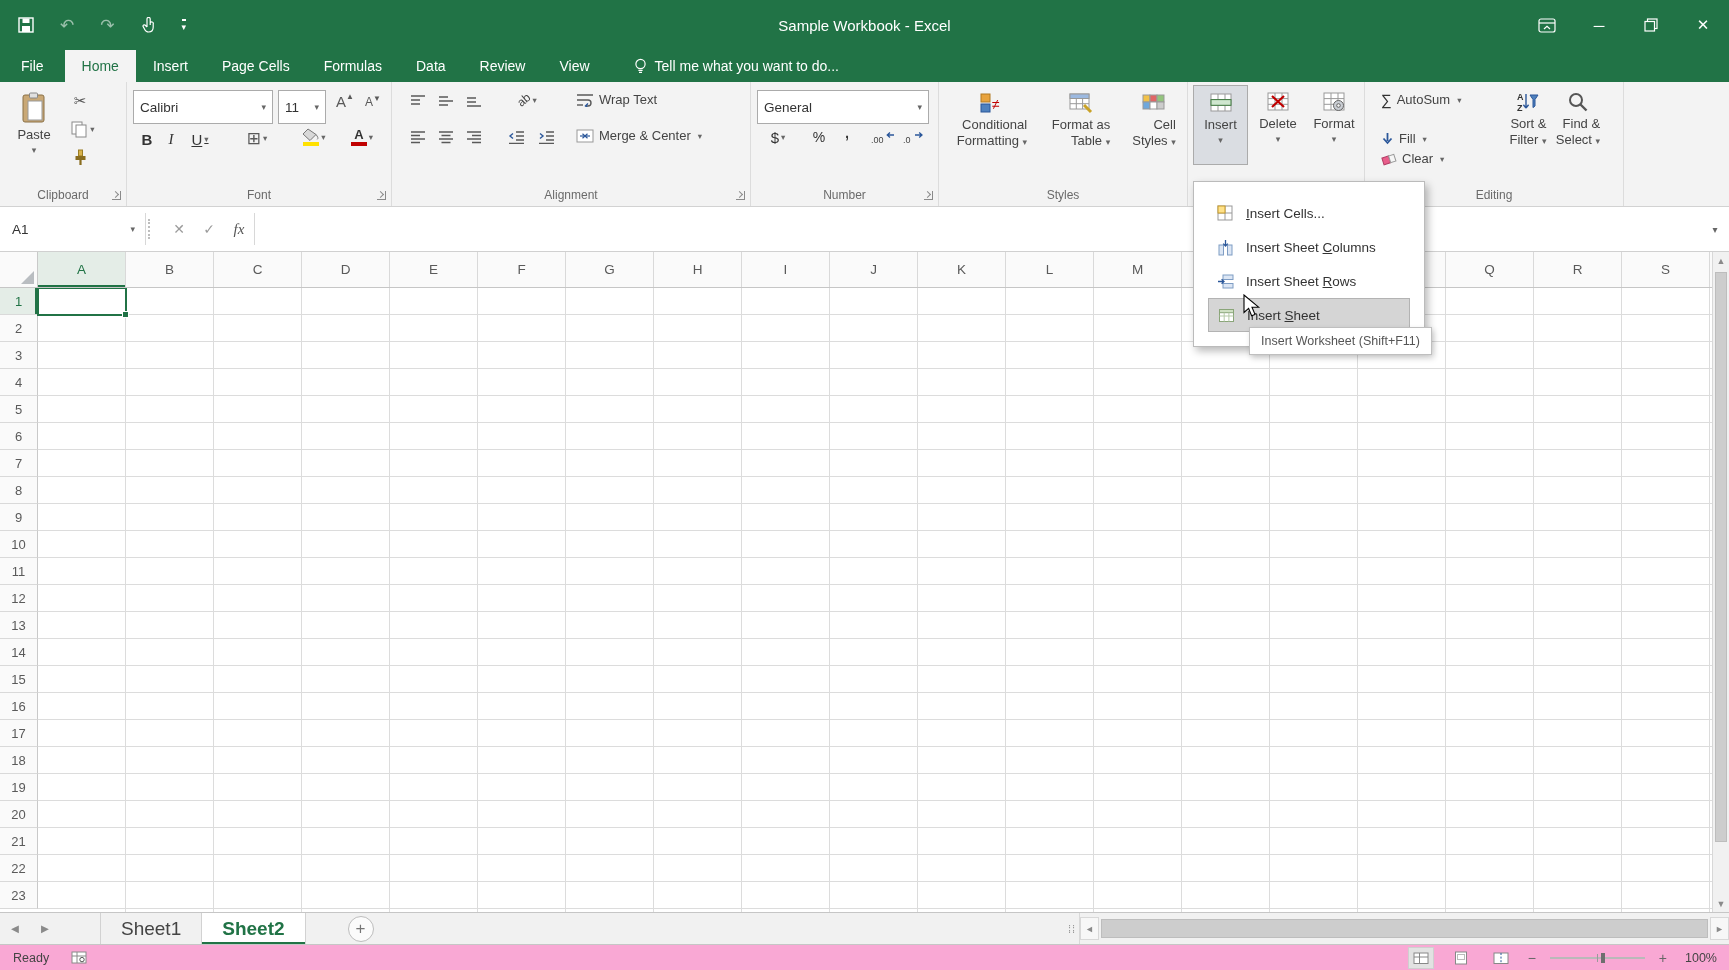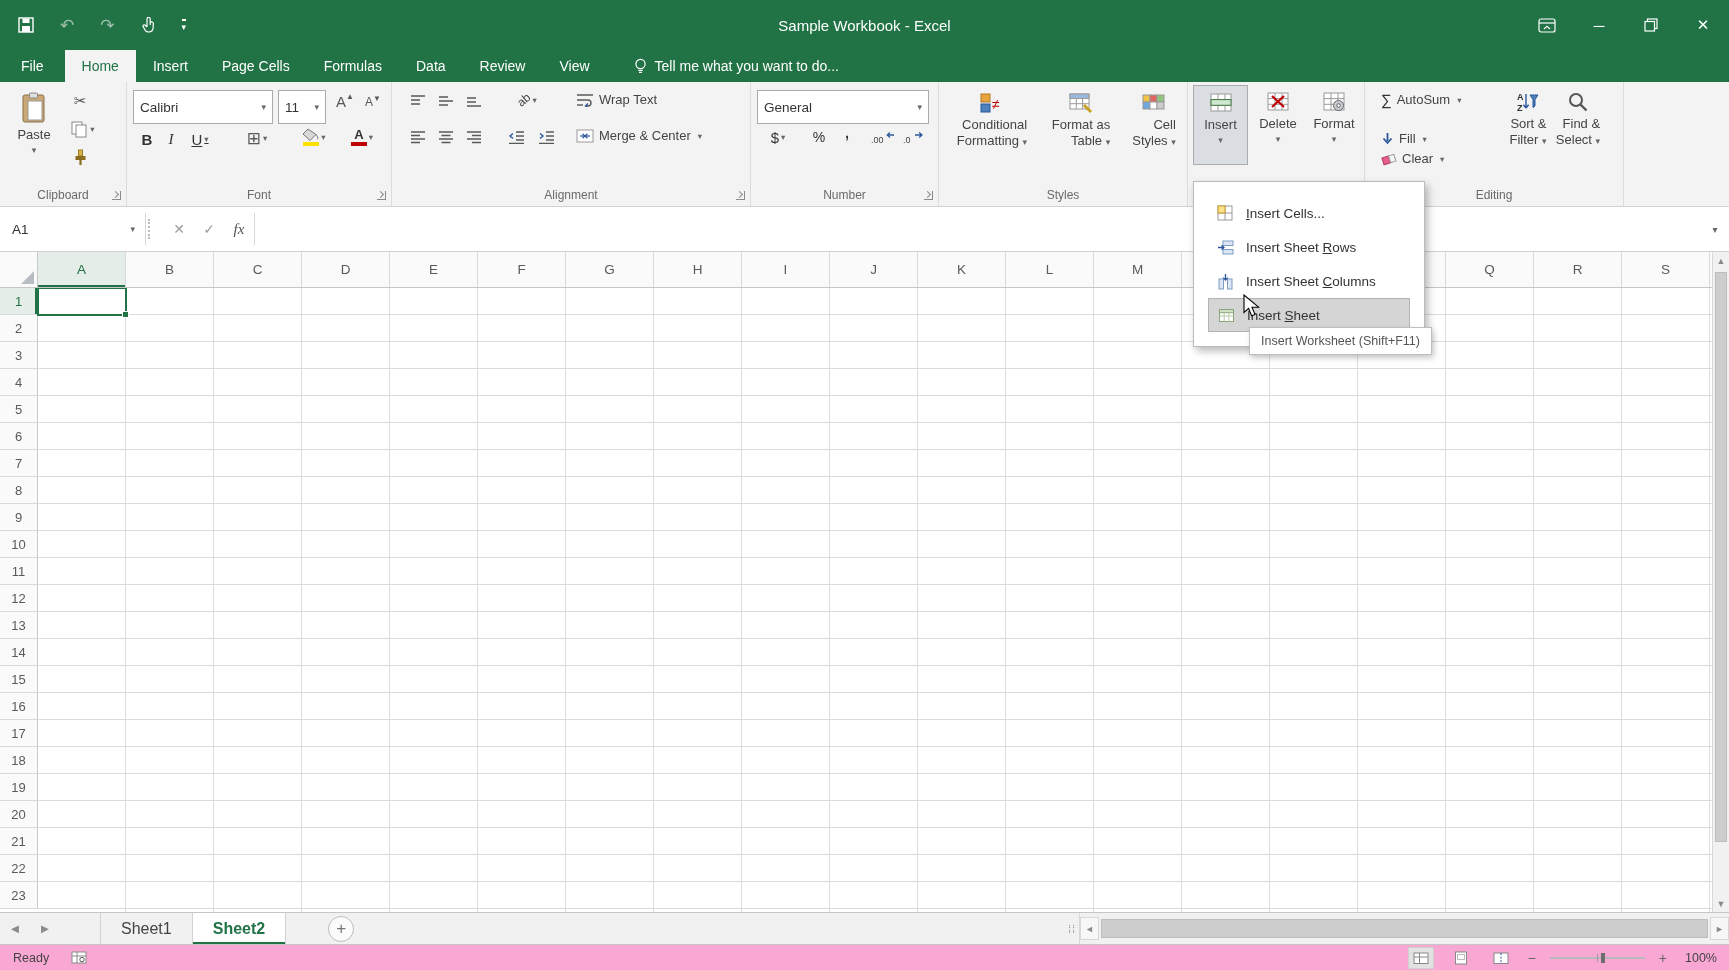--- a/index.html
+++ b/index.html
@@ -71,21 +71,21 @@
 #vthumb{position:absolute;left:2px;right:2px;top:20px;height:570px;background:#cdcdcd;border:1px solid #bdbdbd}
 
 #insert-menu{position:absolute;left:1193px;top:181px;width:232px;background:#fff;border:1px solid #bbb;box-shadow:3px 4px 8px rgba(0,0,0,.28);z-index:50;padding:14px}
 .menu-item{height:34px;display:flex;align-items:center;gap:10px;padding:0 8px 0 6px;font-size:13.5px;color:#333;white-space:nowrap}
 .menu-item.hl{background:#d5d5d5;border:1px solid #b3b3b3;height:34px}
 .mi-icon{width:22px;display:flex;align-items:center;justify-content:center}
 #tooltip{position:absolute;left:1249px;top:327px;background:#fff;border:1px solid #bfbfbf;box-shadow:2px 3px 6px rgba(0,0,0,.2);padding:6px 11px;font-size:12.5px;color:#555;z-index:55;white-space:nowrap}
 
 #sheettabs{position:absolute;top:912px;left:0;width:100%;height:32px;background:#f1f1f1;border-top:1px solid #c6c6c6;display:flex;align-items:stretch}
 .snav{width:30px;display:flex;align-items:center;justify-content:center;color:#8a8a8a;font-size:13px}
-.stab{padding:0 20px;display:flex;align-items:center;color:#444;font-size:16px;border-right:1px solid #d2d2d2}
+.stab{padding:0 20px;display:flex;align-items:center;color:#444;font-size:19px;border-right:1px solid #d2d2d2}
 .stab:first-of-type{border-left:1px solid #d2d2d2}
 .stab.active{background:#fff;color:#217346;font-weight:bold;box-shadow:inset 0 -2px 0 #217346}
 #newsheet{width:26px;height:26px;margin:3px 0 0 42px;border-radius:50%;display:flex;align-items:center;justify-content:center;color:#757575;font-size:17px;border:1px solid #bdbdbd;background:#fbfbfb}
 #tabsplit{margin-left:auto;width:14px;display:flex;align-items:center;justify-content:center;color:#9a9a9a;font-size:11px;letter-spacing:1px}
 #hscroll{width:650px;display:flex;align-items:stretch;background:#f1f1f1;border-left:1px solid #d8d8d8}
 .harrow{width:19px;display:flex;align-items:center;justify-content:center;color:#8a8a8a;font-size:9px;border:1px solid #d8d8d8;background:#f7f7f7;margin:4px 0}
 #hthumb{flex:1;margin:6px 2px;background:#cdcdcd;border:1px solid #bdbdbd}
 
 #statusbar{position:absolute;top:944px;left:0;width:100%;height:26px;background:#f9a8d4;border-top:1px solid #c6c6c6;display:flex;align-items:center;font-size:12.5px;color:#444}
 #status-left{display:flex;align-items:center;gap:22px;padding-left:13px}
@@ -571,36 +571,36 @@
             <rect x="1" y="1" width="14" height="14" fill="#fff" stroke="#999"></rect>
             <path d="M1 8h14M8 1v14" stroke="#999"></path>
             <rect x="1" y="1" width="7" height="7" fill="#ffe28a" stroke="#c89b2a"></rect>
           </svg>
         </span>
         <span class="mi-label"><span style="text-decoration: underline;">I</span><span>nsert Cells...</span></span>
       </div>
       <div class="menu-item">
         <span class="mi-icon">
           <svg width="17" height="17" viewBox="0 0 17 17">
+            <rect x="2" y="6" width="4.5" height="10" fill="#dce6f4" stroke="#7f9dc4"></rect>
+            <rect x="10.5" y="6" width="4.5" height="10" fill="#dce6f4" stroke="#7f9dc4"></rect>
+            <path d="M8.5 1v6M6.2 4.6L8.5 7l2.3-2.4" fill="none" stroke="#2b579a" stroke-width="1.3"></path>
+          </svg>
+        </span>
+        <span class="mi-label"><span>Insert Sheet </span><span style="text-decoration: underline;">C</span><span>olumns</span></span>
+      </div>
+      <div class="menu-item">
+        <span class="mi-icon">
+          <svg width="17" height="17" viewBox="0 0 17 17">
             <rect x="6" y="2" width="10" height="4.5" fill="#dce6f4" stroke="#7f9dc4"></rect>
             <rect x="6" y="10.5" width="10" height="4.5" fill="#dce6f4" stroke="#7f9dc4"></rect>
             <path d="M1 8.5h6M4.6 6.2L7 8.5l-2.4 2.3" fill="none" stroke="#2b579a" stroke-width="1.3"></path>
           </svg>
         </span>
         <span class="mi-label"><span>Insert Sheet </span><span style="text-decoration: underline;">R</span><span>ows</span></span>
-      </div>
-      <div class="menu-item">
-        <span class="mi-icon">
-          <svg width="17" height="17" viewBox="0 0 17 17">
-            <rect x="2" y="6" width="4.5" height="10" fill="#dce6f4" stroke="#7f9dc4"></rect>
-            <rect x="10.5" y="6" width="4.5" height="10" fill="#dce6f4" stroke="#7f9dc4"></rect>
-            <path d="M8.5 1v6M6.2 4.6L8.5 7l2.3-2.4" fill="none" stroke="#2b579a" stroke-width="1.3"></path>
-          </svg>
-        </span>
-        <span class="mi-label"><span>Insert Sheet </span><span style="text-decoration: underline;">C</span><span>olumns</span></span>
       </div>
       <div class="menu-item hl">
         <span class="mi-icon">
           <svg width="17" height="17" viewBox="0 0 17 17">
             <rect x="1.5" y="2.5" width="14" height="12" fill="#fff" stroke="#8aa579"></rect>
             <rect x="1.5" y="2.5" width="14" height="3.2" fill="#cfe0c3" stroke="#8aa579"></rect>
             <path d="M1.5 9h14M6.2 5.7v8.8M10.9 5.7v8.8" stroke="#b5c9a8"></path>
           </svg>
         </span>
         <span class="mi-label"><span>Insert </span><span style="text-decoration: underline;">S</span><span>heet</span></span>

